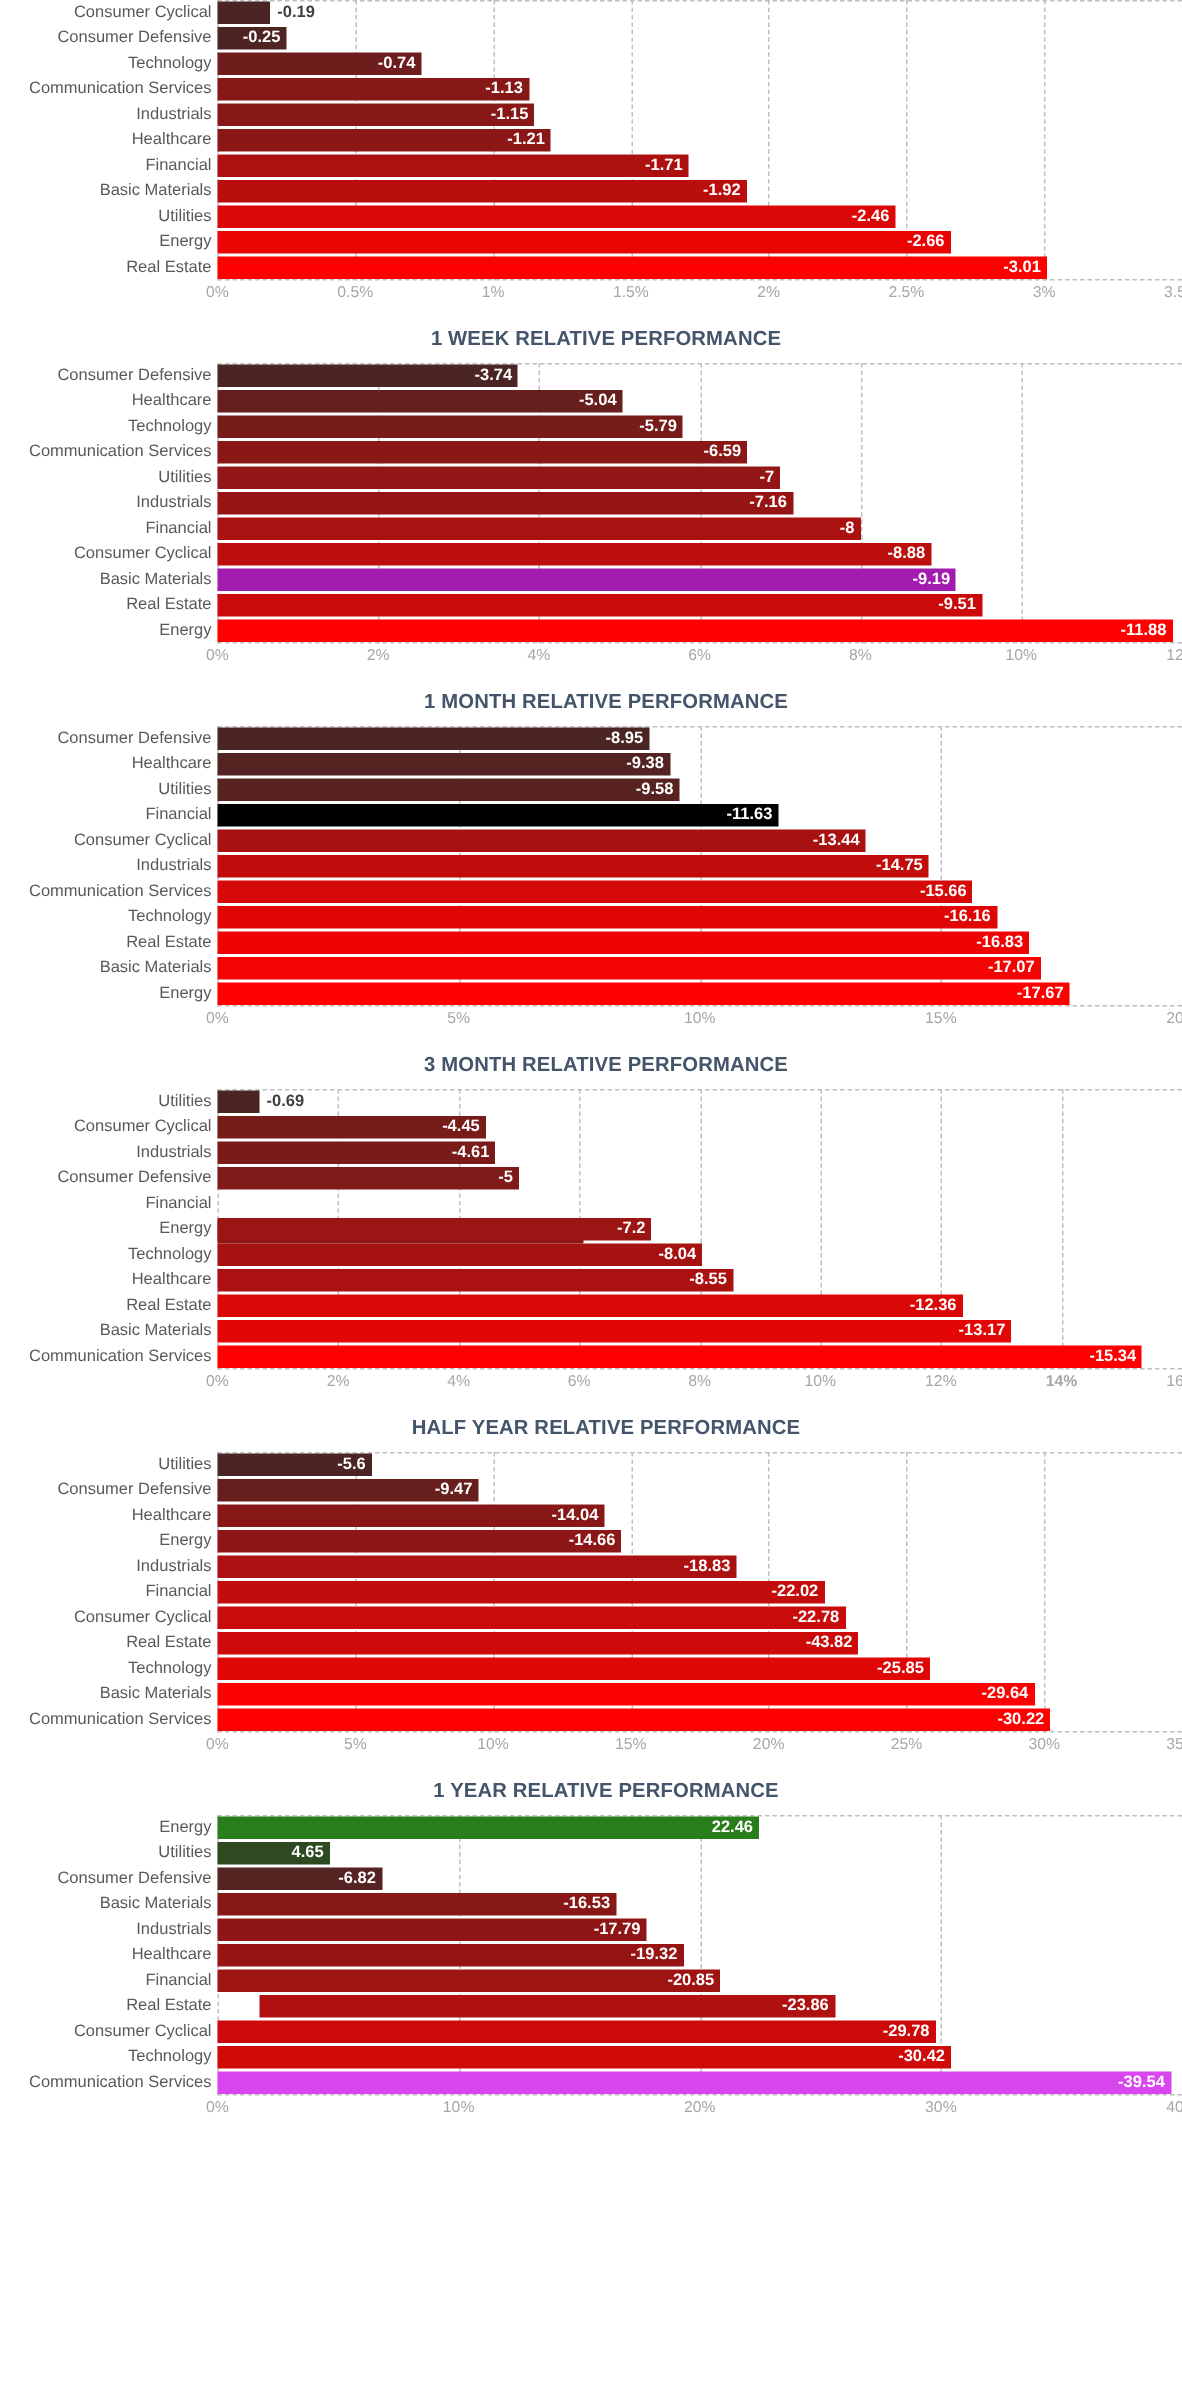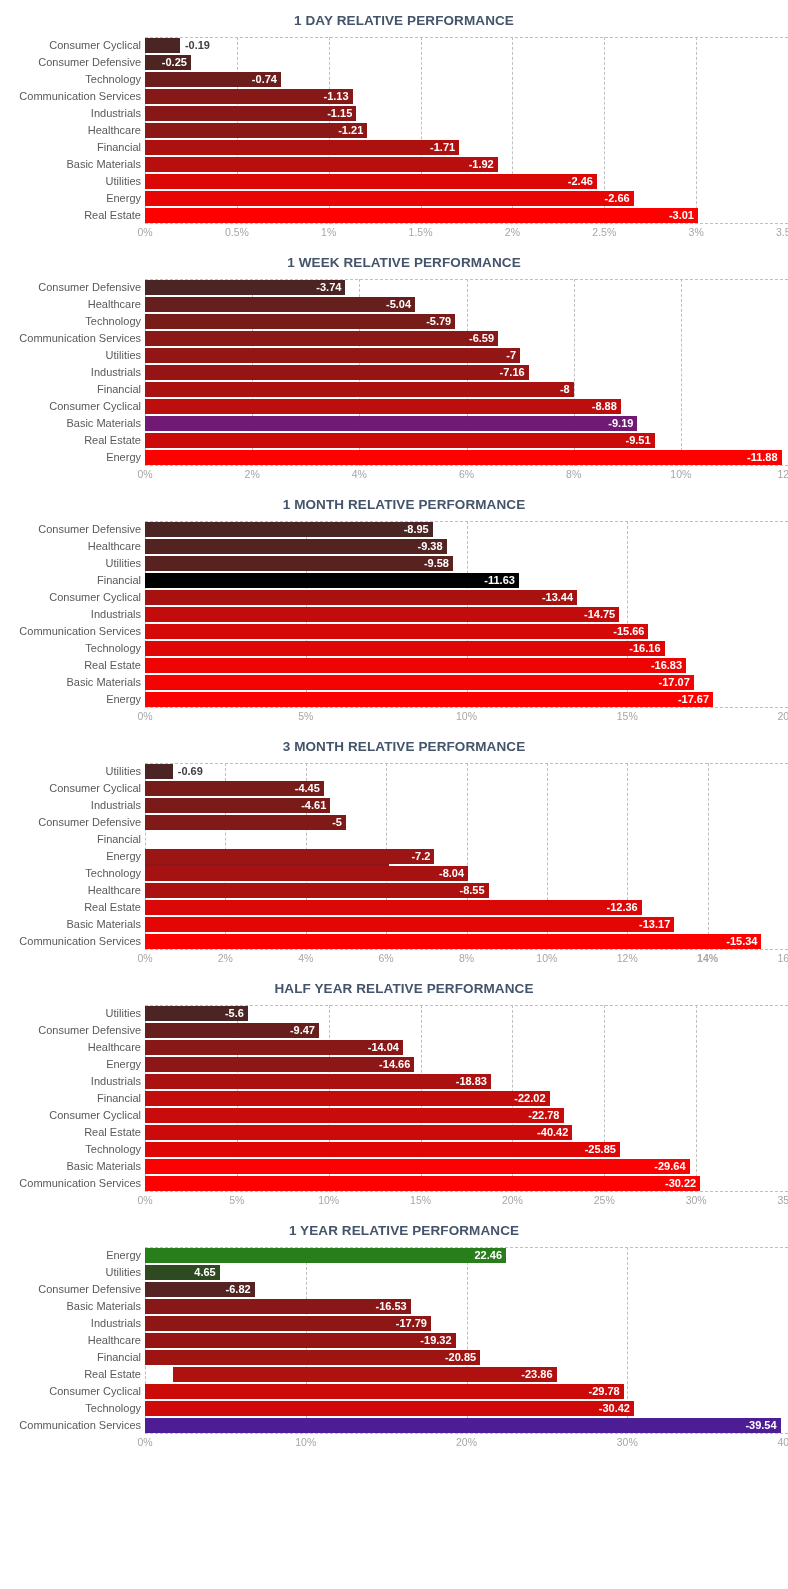--- a/index.html
+++ b/index.html
@@ -145,21 +145,20 @@
     white-space: nowrap;
     font-family: "Liberation Sans", sans-serif;
   }
 </style>
 </head>
 <body>
 
 <div class="page">
   <div id="charts">
       <div class="panel">
-        <div class="chart-title">1 DAY RELATIVE PERFORMANCE</div>
         <div class="plot-wrap">
           <div class="grid" style="left: 145px;">
             <div class="gridtop"></div>
             <div class="gridbot"></div>
             <div class="gridline" style="left: 0%;"></div>
             <div class="gridline" style="left: 14.2857%;"></div>
             <div class="gridline" style="left: 28.5714%;"></div>
             <div class="gridline" style="left: 42.8571%;"></div>
             <div class="gridline" style="left: 57.1429%;"></div>
             <div class="gridline" style="left: 71.4286%;"></div>
@@ -340,21 +339,21 @@
               <div class="cat-label">Consumer Cyclical</div>
               <div class="bar-track">
                 <div class="bar" style="width: 74%; background: rgb(188, 14, 13);">
                   <span class="bar-value">-8.88</span>
                 </div>
               </div>
             </div>
             <div class="row">
               <div class="cat-label">Basic Materials</div>
               <div class="bar-track">
-                <div class="bar" style="width: 76.5833%; background: #701a75;">
+                <div class="bar" style="width: 76.5833%; background: #a21caf;">
                   <span class="bar-value">-9.19</span>
                 </div>
               </div>
             </div>
             <div class="row">
               <div class="cat-label">Real Estate</div>
               <div class="bar-track">
                 <div class="bar" style="width: 79.25%; background: rgb(202, 11, 10);">
                   <span class="bar-value">-9.51</span>
                 </div>
@@ -675,21 +674,21 @@
               <div class="bar-track">
                 <div class="bar" style="width: 65.0857%; background: rgb(200, 11, 11);">
                   <span class="bar-value">-22.78</span>
                 </div>
               </div>
             </div>
             <div class="row">
               <div class="cat-label">Real Estate</div>
               <div class="bar-track">
                 <div class="bar" style="width: 66.4571%; background: rgb(204, 10, 10);">
-                  <span class="bar-value">-40.42</span>
+                  <span class="bar-value">-43.82</span>
                 </div>
               </div>
             </div>
             <div class="row">
               <div class="cat-label">Technology</div>
               <div class="bar-track">
                 <div class="bar" style="width: 73.8571%; background: rgb(223, 7, 6);">
                   <span class="bar-value">-25.85</span>
                 </div>
               </div>
@@ -811,21 +810,21 @@
               <div class="cat-label">Technology</div>
               <div class="bar-track">
                 <div class="bar" style="width: 76.05%; background: rgb(208, 10, 9);">
                   <span class="bar-value">-30.42</span>
                 </div>
               </div>
             </div>
             <div class="row">
               <div class="cat-label">Communication Services</div>
               <div class="bar-track">
-                <div class="bar" style="width: 98.85%; background: #4c1d95; justify-content: flex-end;">
+                <div class="bar" style="width: 98.85%; background: #d946ef; justify-content: flex-end;">
                   <span class="bar-value">-39.54</span>
                 </div>
               </div>
             </div>
           </div>
         </div>
         <div class="axis">
           <div class="tick" style="left: 0%;">0%</div>
           <div class="tick" style="left: 25%;">10%</div>
           <div class="tick" style="left: 50%;">20%</div>

